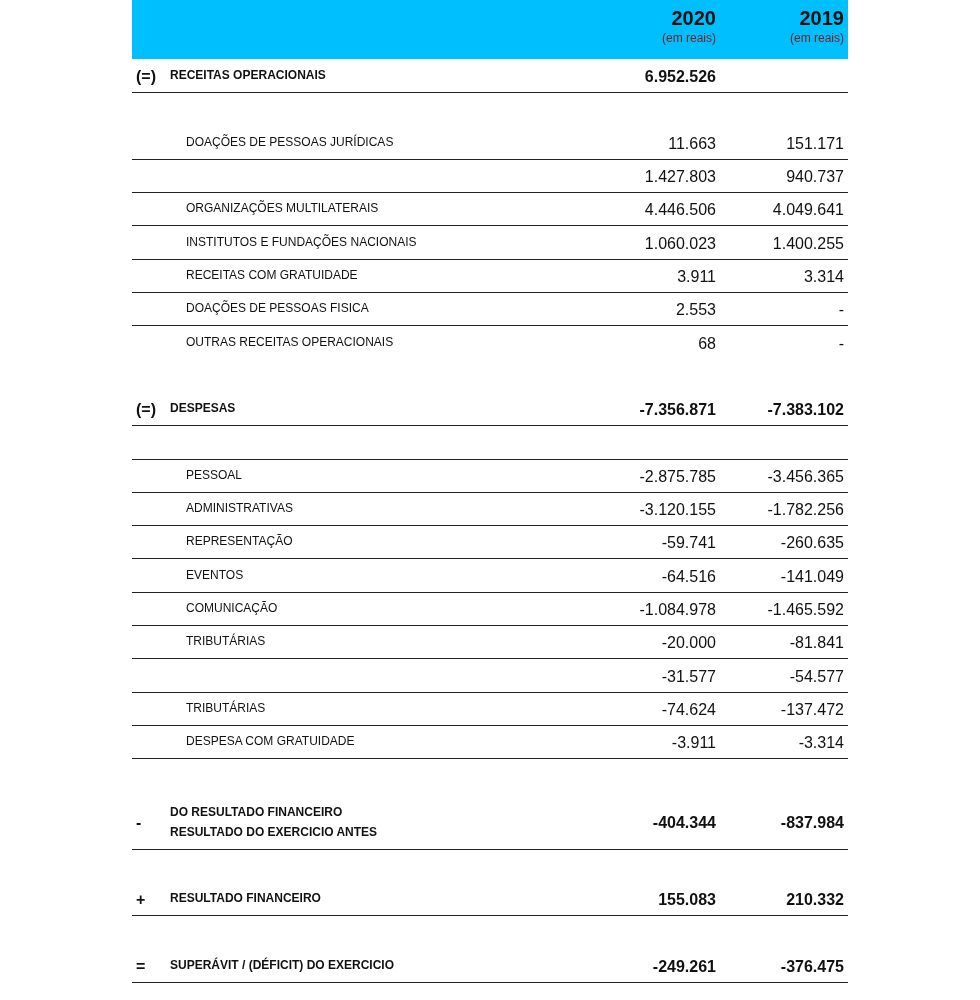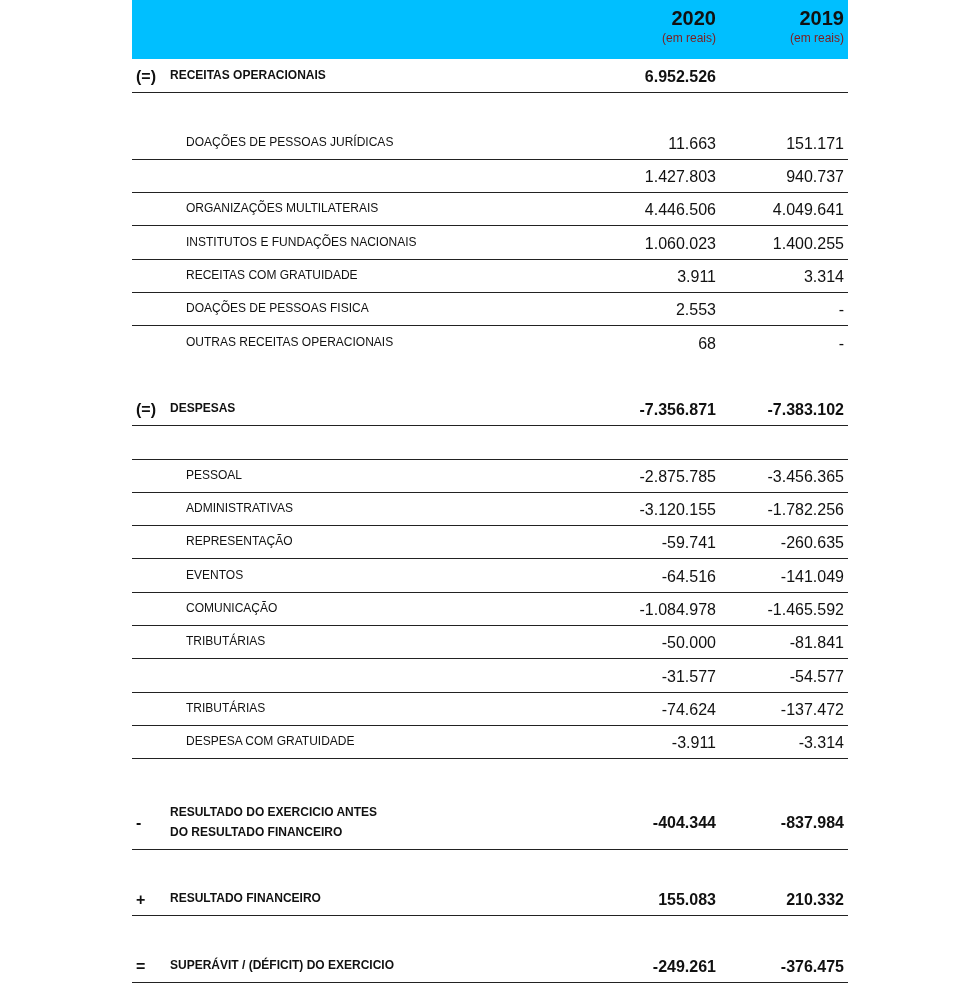--- a/index.html
+++ b/index.html
@@ -114,43 +114,43 @@
     <span class="v20">-64.516</span>
     <span class="v19">-141.049</span>
   </div>
   <div class="row lined" style="top:593px;">
     <span class="lbl item">COMUNICAÇÃO</span>
     <span class="v20">-1.084.978</span>
     <span class="v19">-1.465.592</span>
   </div>
   <div class="row lined" style="top:626px;">
     <span class="lbl item">TRIBUTÁRIAS</span>
-    <span class="v20">-50.000</span>
+    <span class="v20">-20.000</span>
     <span class="v19">-81.841</span>
   </div>
   <div class="row lined" style="top:660px;">
     <span class="v20">-31.577</span>
     <span class="v19">-54.577</span>
   </div>
   <div class="row lined" style="top:693px;">
     <span class="lbl item">TRIBUTÁRIAS</span>
     <span class="v20">-74.624</span>
     <span class="v19">-137.472</span>
   </div>
   <div class="row lined" style="top:726px;">
     <span class="lbl item">DESPESA COM GRATUIDADE</span>
     <span class="v20">-3.911</span>
     <span class="v19">-3.314</span>
   </div>
 
   <div class="row lined bold" style="top:800px; height:50px;">
     <span class="sym" style="top:14px;">-</span>
     <span class="lbl two" style="top:2px;">
+      <span style="display:block;">DO RESULTADO FINANCEIRO</span>
       <span style="display:block;">RESULTADO DO EXERCICIO ANTES</span>
-      <span style="display:block;">DO RESULTADO FINANCEIRO</span>
     </span>
     <span class="v20" style="top:14px;">-404.344</span>
     <span class="v19" style="top:14px;">-837.984</span>
   </div>
 
   <div class="row lined bold" style="top:883px;">
     <span class="sym">+</span>
     <span class="lbl">RESULTADO FINANCEIRO</span>
     <span class="v20">155.083</span>
     <span class="v19">210.332</span>

